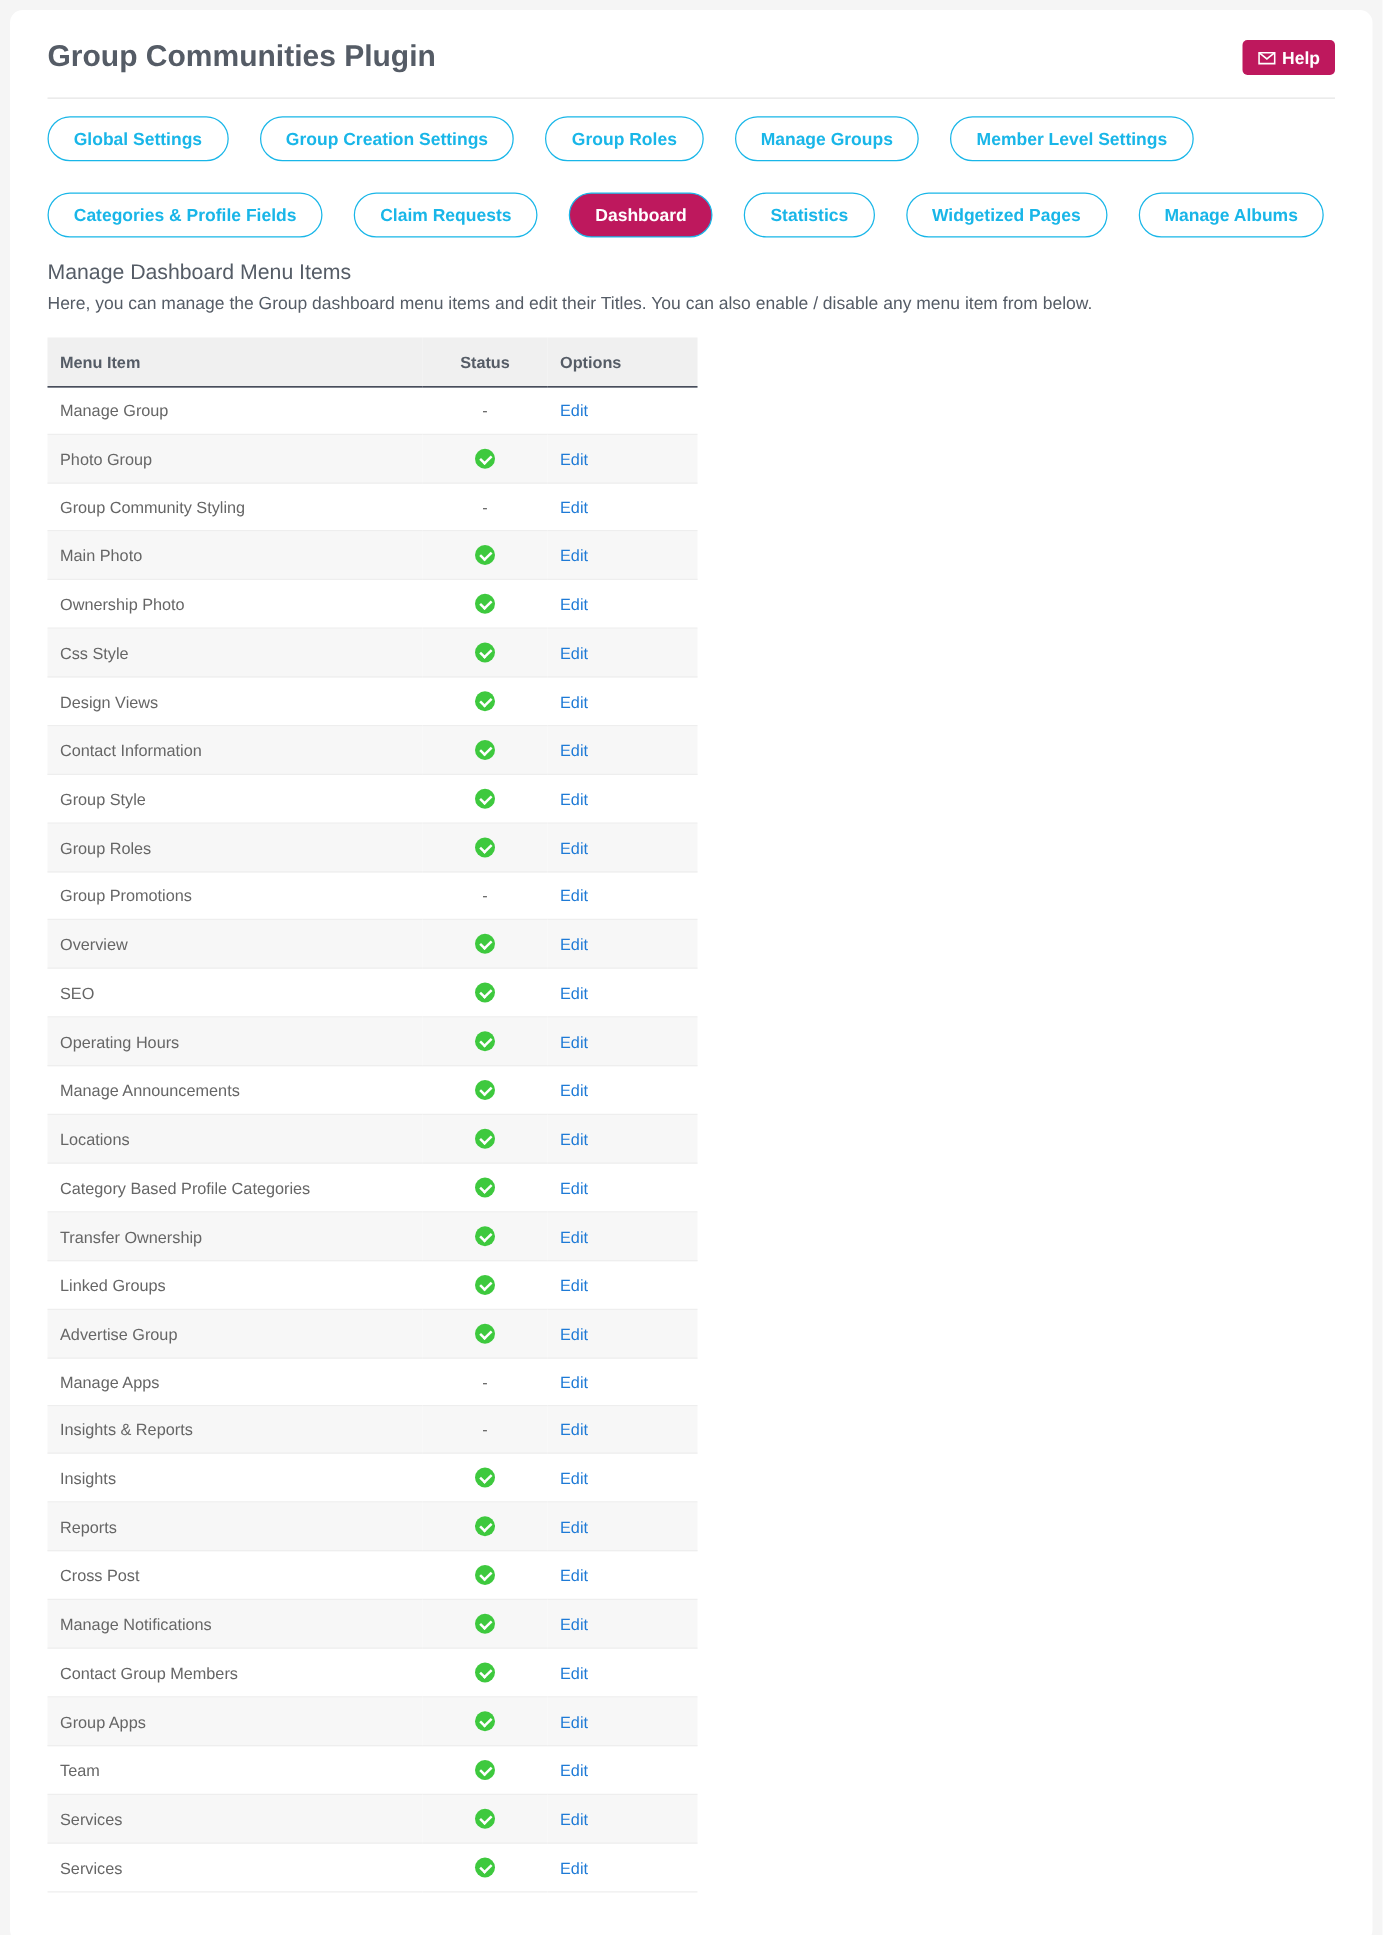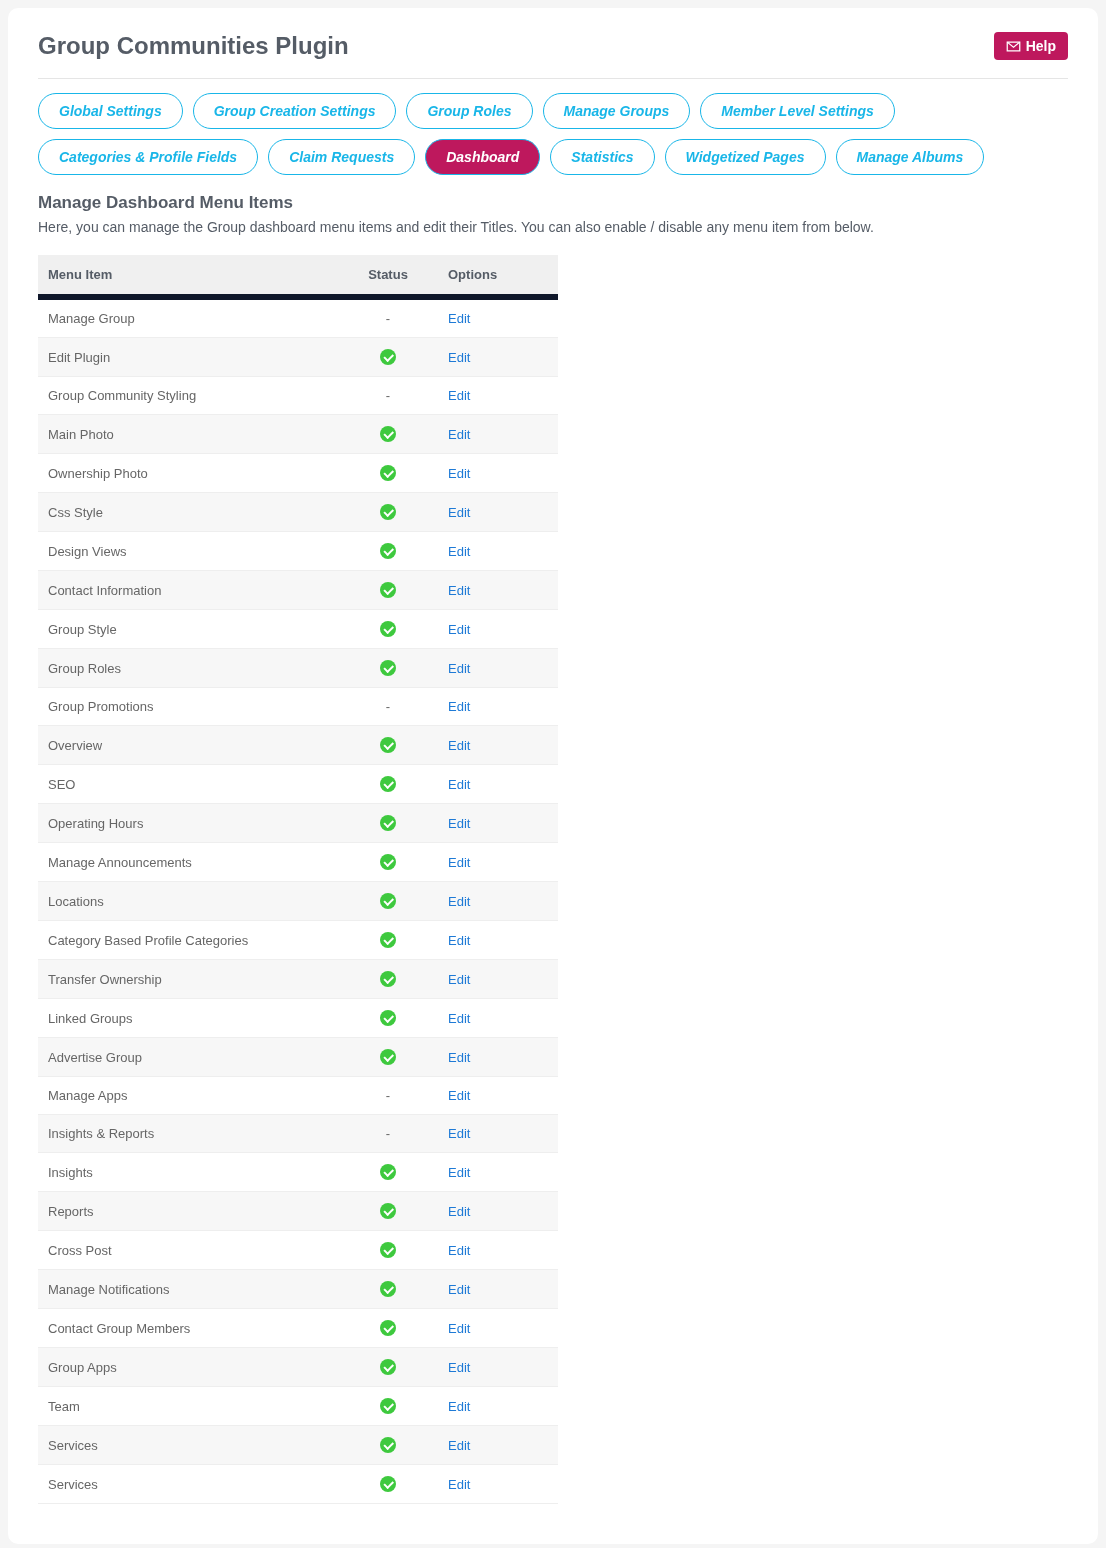--- a/index.html
+++ b/index.html
@@ -39,62 +39,61 @@
   font-weight: 700;
   display: inline-flex;
   align-items: center;
   gap: 5px;
   cursor: pointer;
 }
 .help-btn svg { width: 15px; height: 15px; fill: #fff; }
 .tabs {
   display: flex;
   flex-wrap: wrap;
-  gap: 10px;
+  gap: 25px;
   margin-bottom: 18px;
-  font-style: italic;
 }
 .tab {
   border: 1px solid #19b6e8;
   color: #19b6e8;
   background: #fff;
   border-radius: 22px;
   padding: 9px 20px;
   font-size: 14px;
   font-weight: 700;
   cursor: pointer;
   white-space: nowrap;
 }
 .tab.active {
   background: #be185d;
   color: #fff;
 }
 .section-title {
   font-size: 17px;
-  font-weight: 700;
+  font-weight: 400;
   color: #555c66;
   margin-bottom: 6px;
 }
 .section-desc {
   font-size: 14px;
   color: #555c66;
   margin-bottom: 20px;
 }
 .data-table {
   width: 520px;
   border-collapse: collapse;
   font-size: 13px;
 }
 .data-table thead th {
   background: #f0f0f0;
   color: #555c66;
   font-weight: 700;
   text-align: left;
   padding: 12px 10px;
-  border-bottom: 6px solid #0f172a;
+  border-bottom: 1px solid #0f172a;
 }
 .data-table th:nth-child(1) { width: 300px; }
 .data-table th:nth-child(2) { width: 100px; text-align: center; }
 .data-table th:nth-child(3) { width: 120px; }
 .data-table tbody tr:nth-child(even) { background: #f7f7f7; }
 .data-table tbody td {
   padding: 11px 10px;
   color: #666;
   border-bottom: 1px solid #eee;
 }
@@ -162,21 +161,21 @@
         <th>Options</th>
       </tr>
     </thead>
     <tbody id="table-body">
         <tr>
           <td>Manage Group</td>
           <td><span class="status-dash">-</span></td>
           <td><a class="edit-link">Edit</a></td>
         </tr>
         <tr>
-          <td>Edit Plugin</td>
+          <td>Photo Group</td>
           <td><span class="status-check"></span></td>
           <td><a class="edit-link">Edit</a></td>
         </tr>
         <tr>
           <td>Group Community Styling</td>
           <td><span class="status-dash">-</span></td>
           <td><a class="edit-link">Edit</a></td>
         </tr>
         <tr>
           <td>Main Photo</td>

